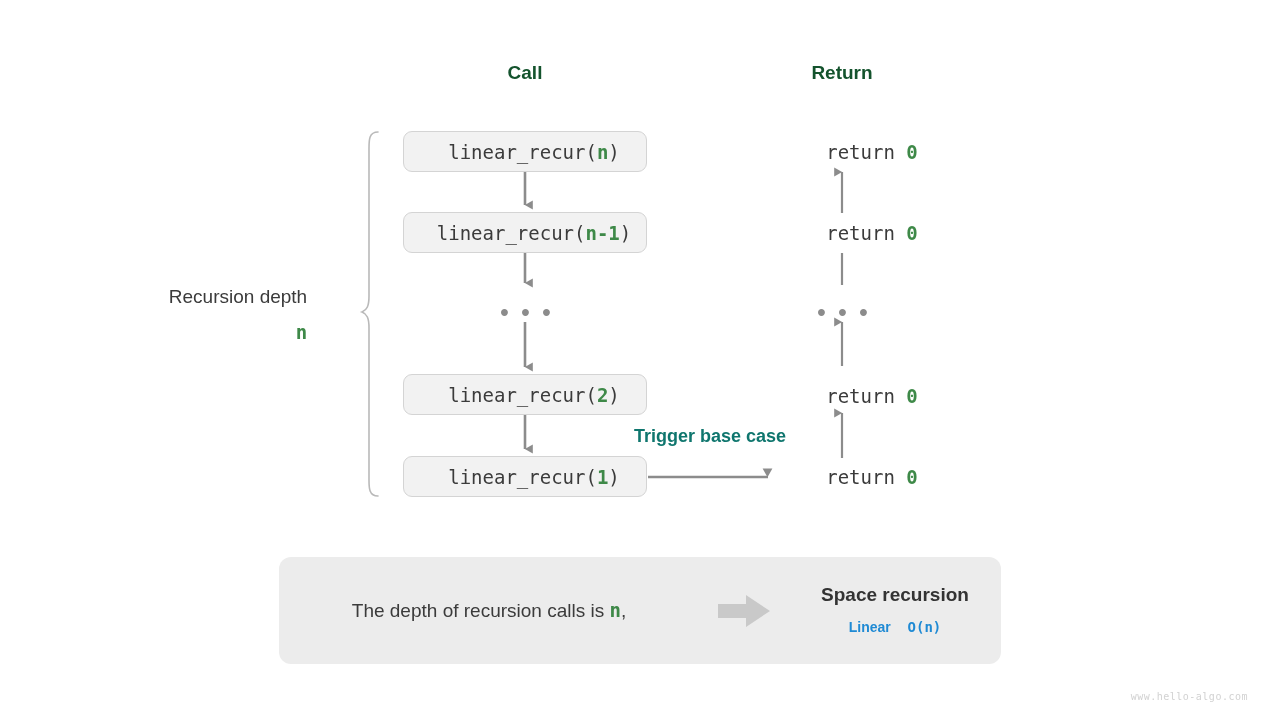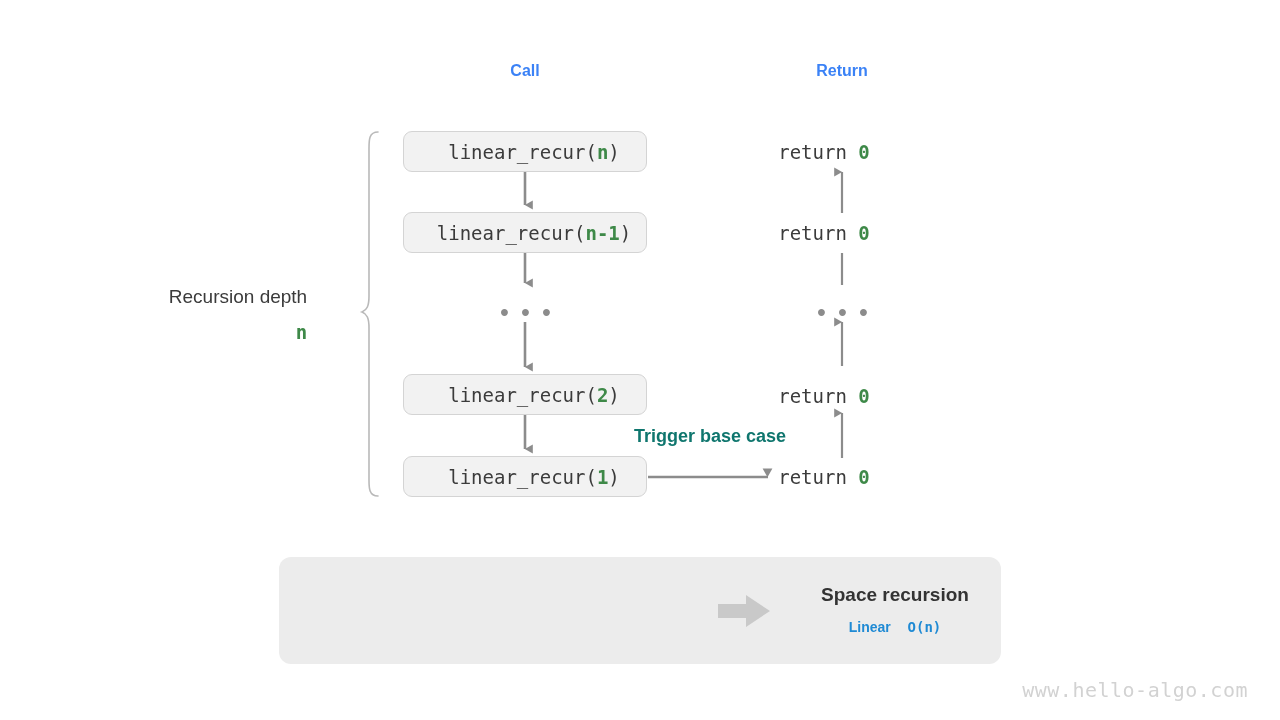--- a/index.html
+++ b/index.html
@@ -16,23 +16,23 @@
   }
 
   .canvas {
     position: absolute;
     inset: 0;
   }
 
   
   .col-header {
     position: absolute;
-    font-size: 16px;
-    font-weight: bold;
-    color: #3b82f6;
+    font-size: 19px;
+    font-weight: bold;
+    color: #14532d;
     text-align: center;
     white-space: nowrap;
     transform: translateX(-50%);
   }
   #hdr-call   { left: 525px; top: 62px; }
   #hdr-return { left: 842px; top: 62px; }
 
   
   .frame-box {
     position: absolute;
@@ -56,21 +56,21 @@
   .frame-box .arg { color: #3e8948; font-weight: bold; }
 
   #box-0 { top: 131px; }
   #box-1 { top: 212px; }
   #box-2 { top: 374px; }
   #box-3 { top: 456px; }
 
   
   .return-label {
     position: absolute;
-    left: 824px;
+    left: 872px;
     transform: translateX(-50%);
     font-family: "DejaVu Sans Mono", monospace;
     font-size: 19px;
     color: #3b3b3b;
     white-space: nowrap;
     text-align: right;
   }
   .return-label .val { color: #3e8948; font-weight: bold; }
   #ret-0 { top: 141px; }
   #ret-1 { top: 222px; }
@@ -183,21 +183,21 @@
     font-family: "DejaVu Sans Mono", monospace;
   }
   #summary-right .res .word { font-family: "Liberation Sans", sans-serif; }
 
   
   #watermark {
     position: absolute;
     right: 32px;
     bottom: 18px;
     font-family: "DejaVu Sans Mono", monospace;
-    font-size: 20px;
+    font-size: 10px;
     color: #d2d2d2;
     letter-spacing: 0.5px;
     white-space: nowrap;
   }
 </style>
 </head>
 <body>
 
 <div class="canvas">
 
@@ -286,20 +286,21 @@
   <div id="depth-label">
     <span class="title">Recursion depth</span>
     <span class="sym">n</span>
   </div>
 
   <div id="trigger-caption">Trigger base case</div>
 
   <div id="summary-panel">
 
     <div id="summary-left">
+      <div><span>The depth of recursion calls is </span><span class="g">n</span><span>,</span></div>
     </div>
 
     <div id="summary-arrow">
       <svg width="56" height="34" viewBox="0 0 56 34">
         <path d="M2,10 L30,10 L30,1 L54,17 L30,33 L30,24 L2,24 Z" fill="#c9c9c9"></path>
       </svg>
     </div>
 
     <div id="summary-right">
       <span class="cap">Space recursion</span>

